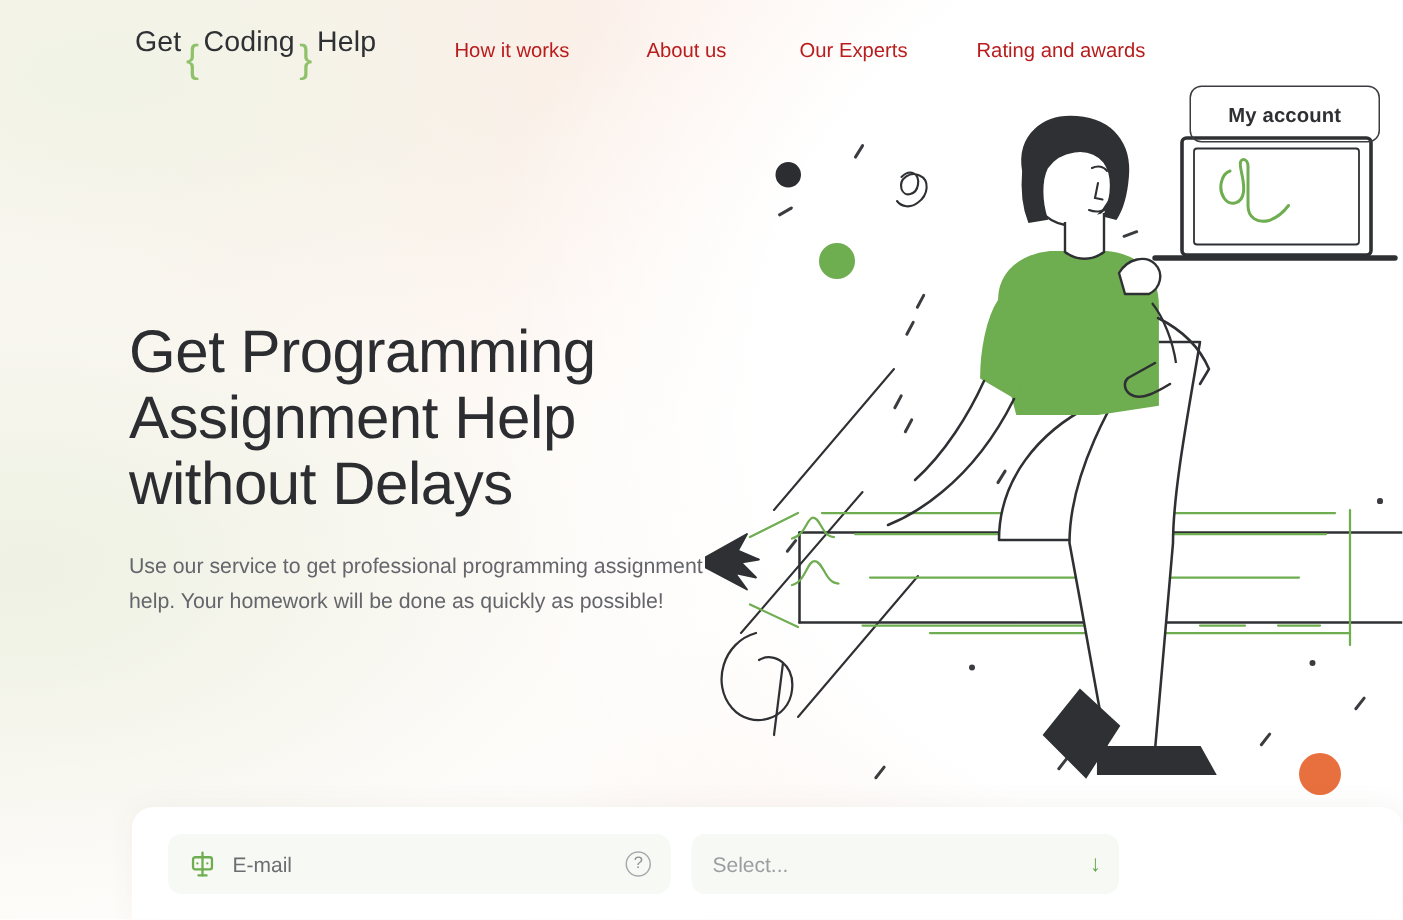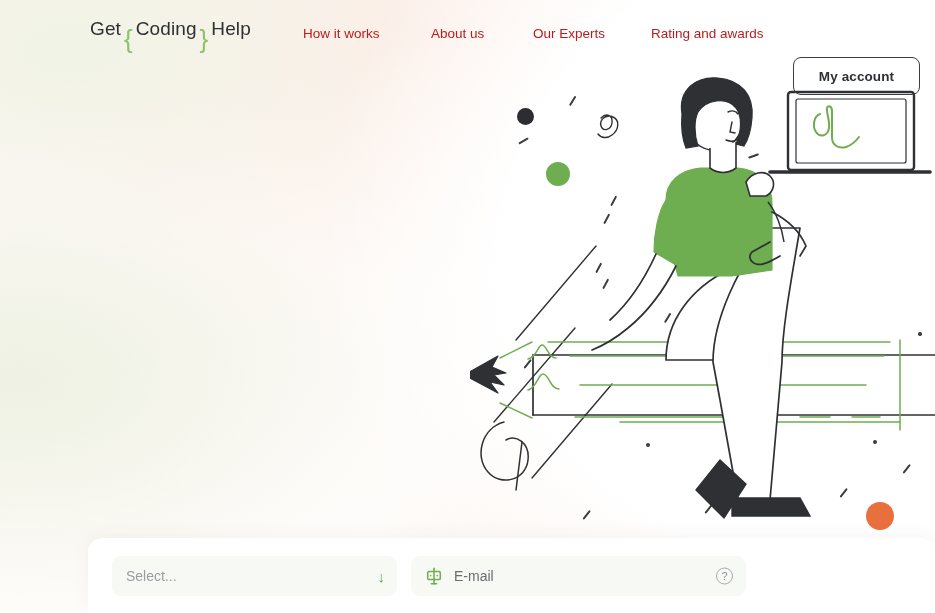--- a/index.html
+++ b/index.html
@@ -260,20 +260,27 @@
     <nav class="nav">
       <a href="#">How it works</a>
       <a href="#">About us</a>
       <a href="#">Our Experts</a>
       <a href="#">Rating and awards</a>
     </nav>
 
     <button class="account-btn">My account</button>
   </div>
 
+  <div class="hero-copy">
+    <h1 class="hero-title">Get Programming
+Assignment Help
+without Delays</h1>
+    <p class="hero-sub">Use our service to get professional programming assignment
+help. Your homework will be done as quickly as possible!</p>
+  </div>
 
   <div class="dot dot-dark"></div>
   <div class="dot dot-green"></div>
   <div class="dot dot-orange"></div>
   <div class="dot dot-tiny-a"></div>
   <div class="dot dot-tiny-b"></div>
   <div class="dot dot-tiny-c"></div>
   <div class="dot dot-tiny-d"></div>
   <div class="dot dot-tiny-e"></div>
 
@@ -368,38 +375,38 @@
       <rect x="318" y="22" width="126" height="78" rx="3" fill="#ffffff" stroke="#2e3033" stroke-width="2.4"></rect>
       <rect x="326" y="29" width="110" height="64" rx="2" fill="#ffffff" stroke="#2e3033" stroke-width="1.2"></rect>
       <path d="M300 102 L460 102" stroke="#2e3033" stroke-width="3.6" stroke-linecap="round"></path>
 
       <path d="M350 44 c-6 2 -8 12 -4 18 c4 6 12 4 13 -4 c1 -8 -3 -16 -2 -20 c1 -3 5 -2 5 3 l0 26 c0 8 6 12 14 10 c6 -2 10 -6 13 -10" fill="none" stroke="#6ead50" stroke-width="2" stroke-linecap="round"></path>
     </g>
   </svg>
 
   <div class="form-card">
     <div class="form-inner">
-
-      <div class="field field-select">
-        <span class="field-placeholder">Select...</span>
-        <span class="caret-icon">↓</span>
-      </div>
 
       <div class="field field-email">
         <svg width="18" height="18" viewBox="0 0 20 20">
           <g fill="none" stroke="#6ead50" stroke-width="1.7" stroke-linecap="round" stroke-linejoin="round">
             <path d="M10 1.5 L10 4"></path>
             <rect x="3" y="5" width="14" height="9" rx="1.6"></rect>
             <path d="M10 5 L10 14"></path>
             <path d="M6.2 9.5 L6.2 9.6"></path>
             <path d="M13.6 9.5 L13.6 9.6"></path>
             <path d="M10 14 L10 18.5"></path>
             <path d="M7 18.5 L13 18.5"></path>
           </g>
         </svg>
         <span class="field-label">E-mail</span>
         <span class="help-icon">?</span>
       </div>
 
+      <div class="field field-select">
+        <span class="field-placeholder">Select...</span>
+        <span class="caret-icon">↓</span>
+      </div>
+
     </div>
   </div>
 
 </div>
 
 </body></html>

